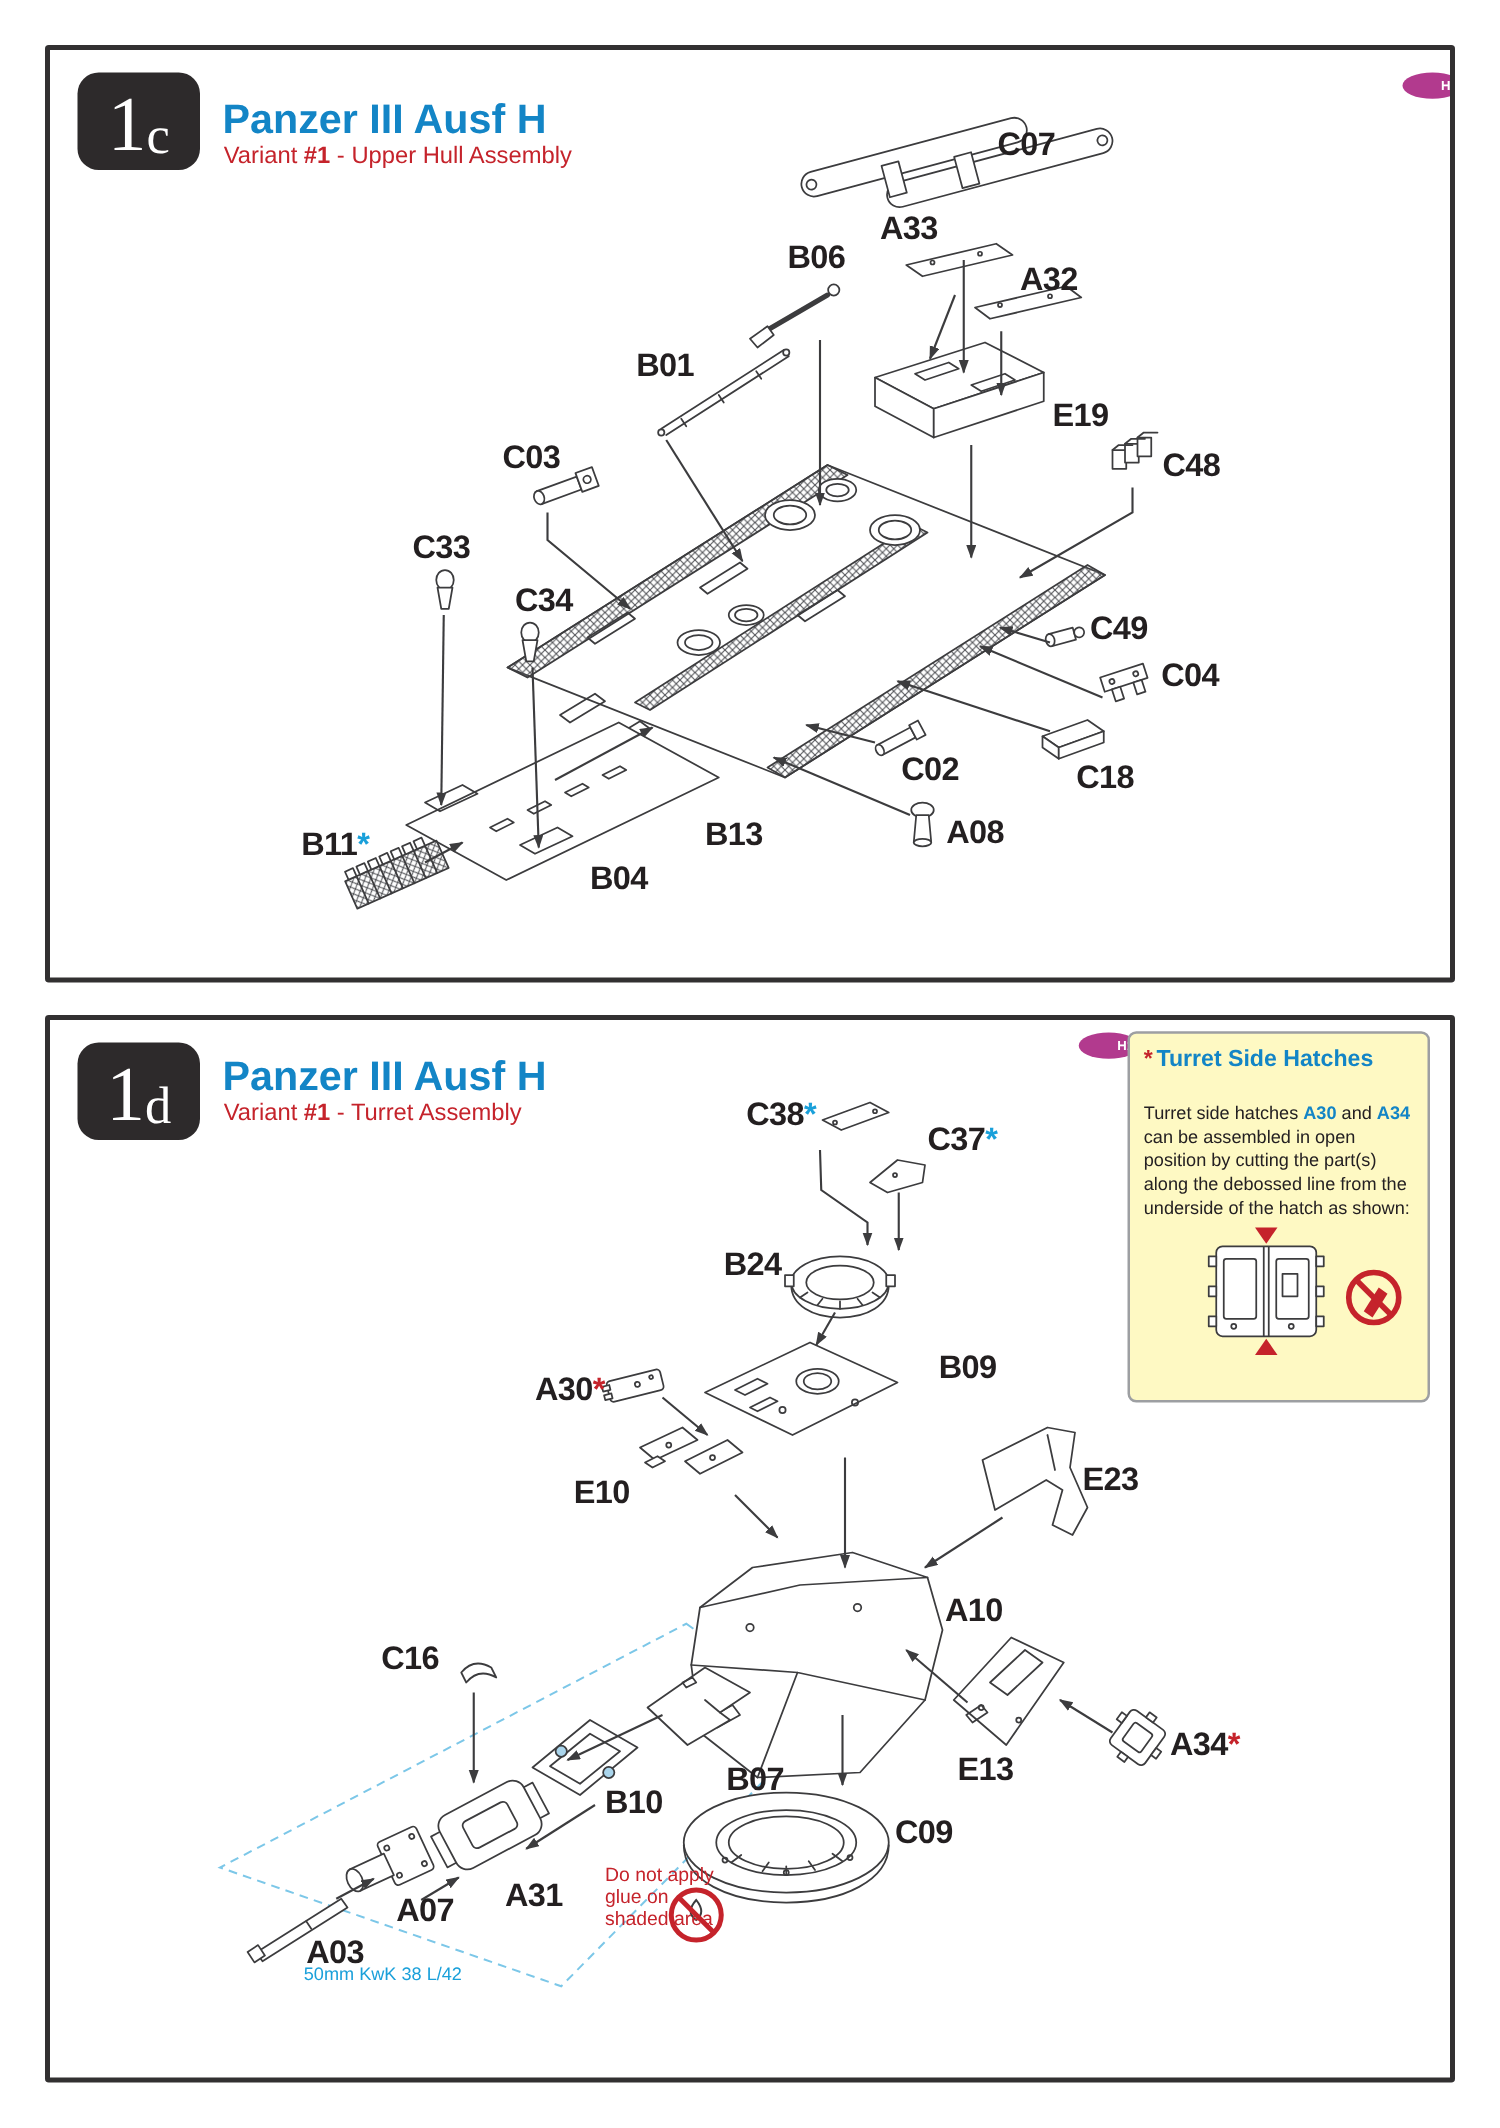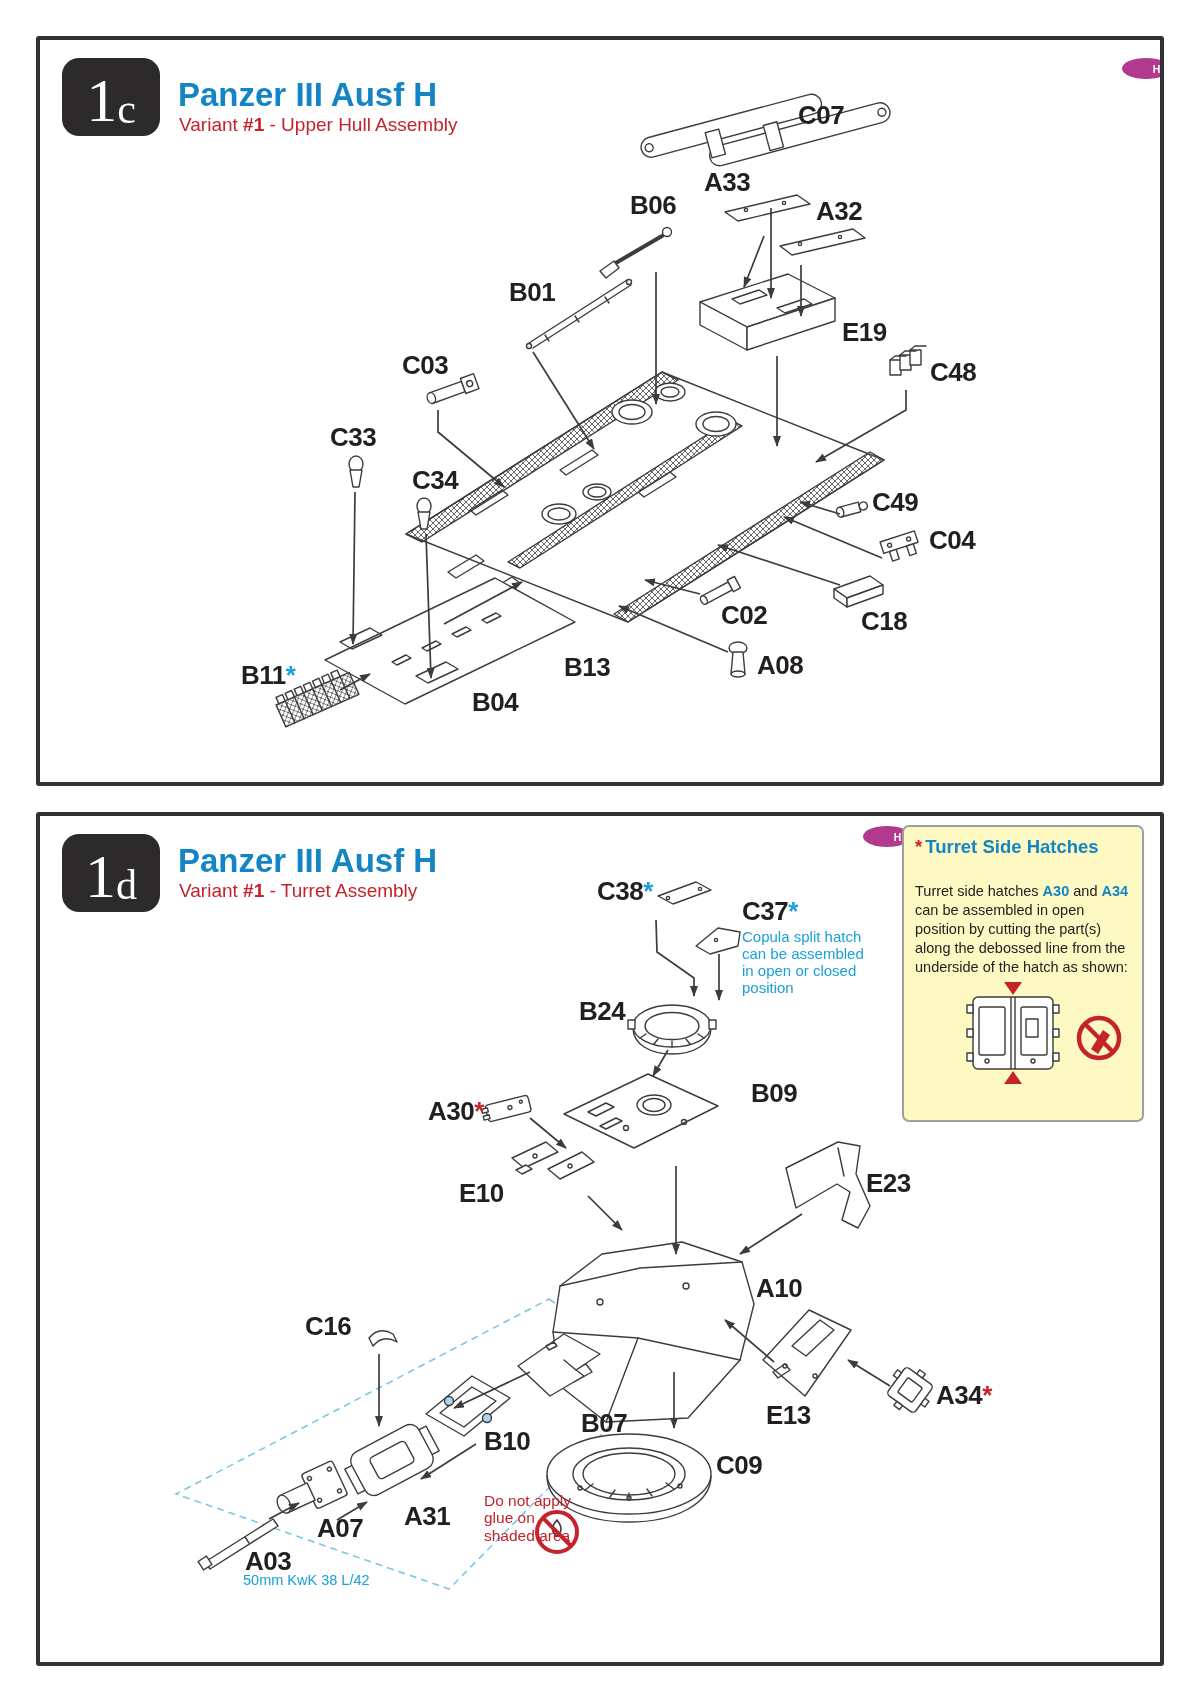--- a/index.html
+++ b/index.html
@@ -203,21 +203,21 @@
   <div class="secnum">
     <span class="big">1</span>
       <span class="small">c</span>
   </div>
   <div class="ptitle">Panzer III Ausf H</div>
   <div class="psub"><span>Variant </span><span class="num">#1</span><span> - Upper Hull Assembly</span></div>
   <div class="badge">H1</div>
 
   <div class="pl" style="left:758px;top:62px"><span>C07</span></div>
   <div class="pl" style="left:664px;top:129px"><span>A33</span></div>
-  <div class="pl" style="left:776px;top:158px"><span>A32</span></div>
+  <div class="pl" style="left:776px;top:170px"><span>A32</span></div>
   <div class="pl" style="left:590px;top:152px"><span>B06</span></div>
   <div class="pl" style="left:469px;top:239px"><span>B01</span></div>
   <div class="pl" style="left:802px;top:279px"><span>E19</span></div>
   <div class="pl" style="left:890px;top:319px"><span>C48</span></div>
   <div class="pl" style="left:362px;top:312px"><span>C03</span></div>
   <div class="pl" style="left:290px;top:384px"><span>C33</span></div>
   <div class="pl" style="left:372px;top:427px"><span>C34</span></div>
   <div class="pl" style="left:832px;top:449px"><span>C49</span></div>
   <div class="pl" style="left:889px;top:487px"><span>C04</span></div>
   <div class="pl" style="left:681px;top:562px"><span>C02</span></div>
@@ -405,21 +405,20 @@
       <g>
         <circle cx="176" cy="57" r="20" fill="none" stroke="#c5232b" stroke-width="4.5"></circle>
         <path d="M168,68 L180,49 l7,5 -12,19 Z" fill="#c5232b"></path>
         <line x1="162" y1="43" x2="190" y2="71" stroke="#c5232b" stroke-width="4.5"></line>
       </g>
     </svg>
   </div>
 
   <div class="pl" style="left:557px;top:62px"><span>C38</span><span class="ast-b">*</span></div>
   <div class="pl" style="left:702px;top:82px"><span>C37</span><span class="ast-b">*</span></div>
-  <div class="note note-cyan" style="left:702px;top:112px;width:134px">Copula split hatch can be assembled in open or closed position</div>
   <div class="pl" style="left:539px;top:182px"><span>B24</span></div>
   <div class="pl" style="left:711px;top:264px"><span>B09</span></div>
   <div class="pl" style="left:388px;top:282px"><span>A30</span><span class="ast-r">*</span></div>
   <div class="pl" style="left:419px;top:364px"><span>E10</span></div>
   <div class="pl" style="left:826px;top:354px"><span>E23</span></div>
   <div class="pl" style="left:716px;top:459px"><span>A10</span></div>
   <div class="pl" style="left:726px;top:586px"><span>E13</span></div>
   <div class="pl" style="left:896px;top:566px"><span>A34</span><span class="ast-r">*</span></div>
   <div class="pl" style="left:265px;top:497px"><span>C16</span></div>
   <div class="pl" style="left:541px;top:594px"><span>B07</span></div>

